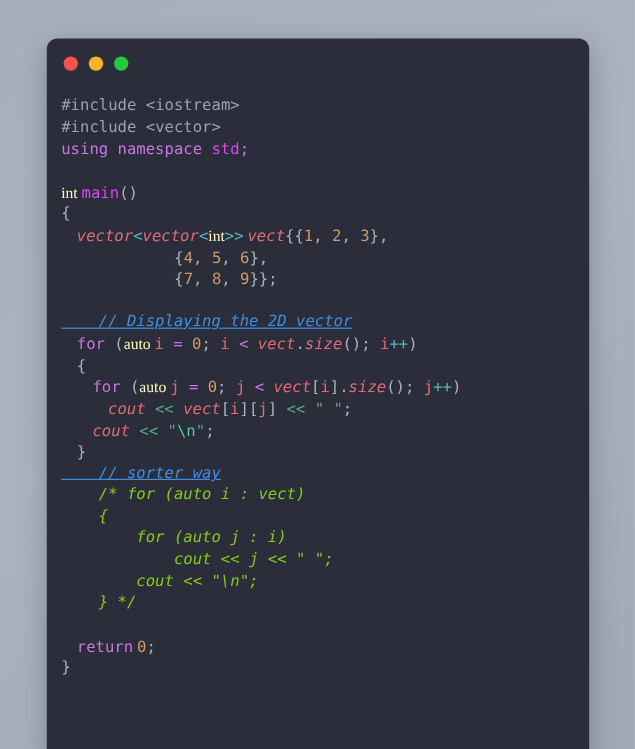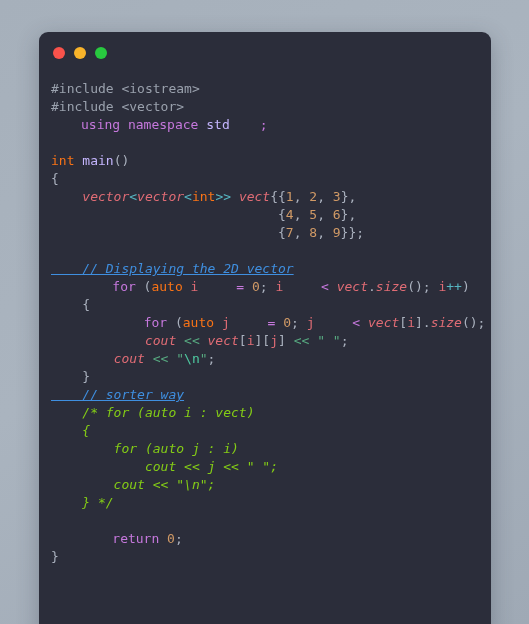--- a/index.html
+++ b/index.html
@@ -42,25 +42,25 @@
     font-family: "DejaVu Sans Mono", monospace;
     font-size: 13px;
     line-height: 18px;
     white-space: pre;
   }
   .ln {
     height: 18px;
     white-space: pre;
   }
   
-  .plain   { color: #f97316; }
+  .plain   { color: #fef9c3; font-family: Liberation Serif, serif; }
   .pre     { color: #9aa1ad; }
-  .kw      { color: #c678dd; margin-left: 30px; }
+  .kw      { color: #c678dd; }
   .type    { color: #e06c75; font-style: italic; }
-  .fn      { color: #c4b5fd; }
+  .fn      { color: #d946ef; }
   .num     { color: #d19a66; }
   .str     { color: #57a980; }
   .esc     { color: #4ec9a0; }
   .op      { color: #56b6c2; }
   .punct   { color: #abb2bf; }
   .var     { color: #e06c75; }
   .cmt     { color: #3f8fe0; font-style: italic; text-decoration: underline; }
   .cmtdim  { color: #84cc16; font-style: italic; }
 </style>
 </head>

